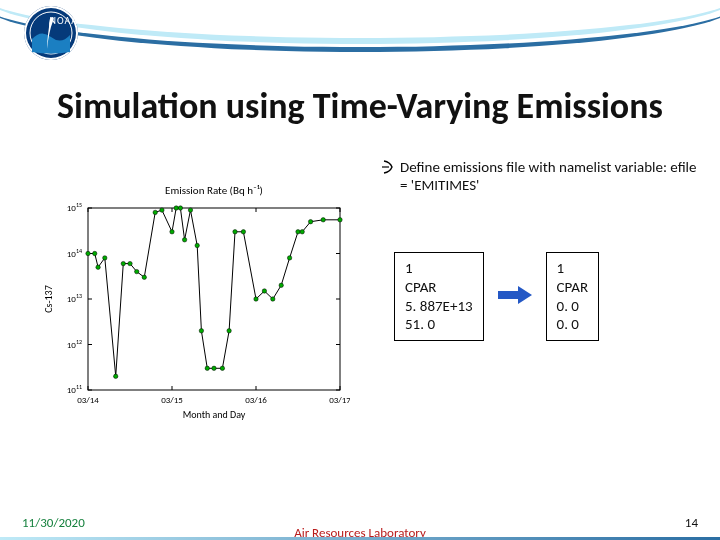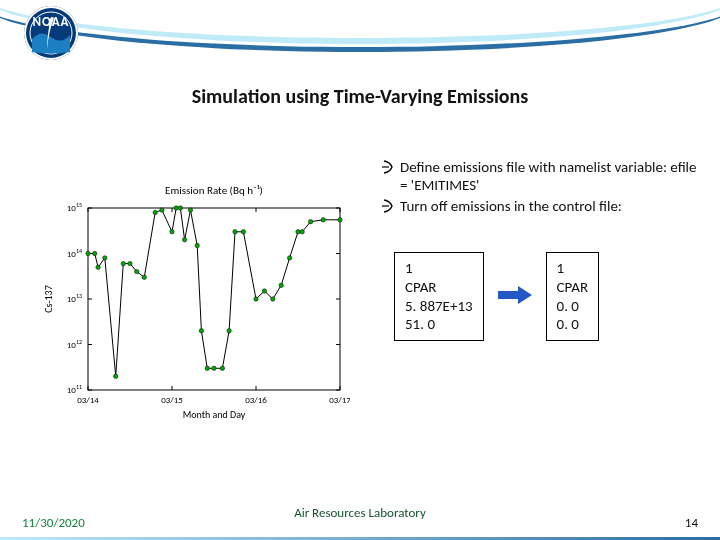--- a/index.html
+++ b/index.html
@@ -22,27 +22,27 @@
   .wave2 { top: -48px; left: -20px; border-bottom: 5px solid #2b6ea3; }
   .logo {
     position: absolute; top: 6px; left: 24px;
     width: 54px; height: 54px; border-radius: 50%;
     background: #053a7a;
     display: flex; align-items: center; justify-content: center;
     box-shadow: inset 0 0 0 2px #fff;
   }
   .logo svg { width: 44px; height: 44px; }
   .logo-text {
-    position: absolute; top: 8px; width: 100%; text-align: center;
-    font-size: 13px; color: #fff; font-weight: bold; letter-spacing: 1px;
+    position: absolute; top: 8px; width: 100%; text-align: right;
+    font-size: 10px; color: #fff; font-weight: normal; letter-spacing: 1px;
   }
   .title {
     position: absolute; top: 84px; left: 0; width: 720px;
     text-align: center;
-    font-size: 20px; color: #111;
+    font-size: 36px; color: #111;
   }
   .chart-area {
     position: absolute; top: 158px; left: 40px;
     width: 310px; height: 250px; margin-top: 22px;
   }
   .chart-area svg { width: 310px; height: 250px; }
   .bullets {
     position: absolute; top: 158px; left: 380px; width: 320px;
     font-size: 15px; color: #111;
   }
@@ -62,23 +62,23 @@
   }
   .arrow {
     margin: 0 14px;
   }
   .arrow svg { width: 34px; height: 18px; }
   .footer-date {
     position: absolute; bottom: 10px; left: 22px;
     font-size: 13px; color: #15803d;
   }
   .footer-center {
-    position: absolute; bottom: 20px; left: 0; width: 720px;
+    position: absolute; bottom: 0; left: 0; width: 720px;
     text-align: center;
-    font-size: 13px; color: #14532d;
+    font-size: 13px; color: #b91c1c;
   }
   .footer-page {
     position: absolute; bottom: 10px; right: 22px;
     font-size: 13px; color: #111;
   }
   .underline-wave {
     position: absolute; bottom: 0; left: 0; width: 720px; height: 3px;
     background: linear-gradient(90deg,#bfeaf7,#2b6ea3);
   }
 </style>
@@ -175,29 +175,20 @@
 <div class="bullets">
   <div class="row">
     <span class="mark">
       <svg viewBox="0 0 14 14">
           <path d="M4 1 Q10 2 12 7 Q10 12 4 13" fill="none" stroke="#000" stroke-width="1.4"></path>
           <line x1="2" y1="7" x2="9" y2="7" stroke="#000" stroke-width="1.2"></line>
         </svg>
     </span>
     <span>Define emissions file with namelist variable:  efile = 'EMITIMES'</span>
   </div>
-  <div class="row">
-    <span class="mark">
-      <svg viewBox="0 0 14 14">
-          <path d="M4 1 Q10 2 12 7 Q10 12 4 13" fill="none" stroke="#000" stroke-width="1.4"></path>
-          <line x1="2" y1="7" x2="9" y2="7" stroke="#000" stroke-width="1.2"></line>
-        </svg>
-    </span>
-    <span>Turn off emissions in the control file:</span>
-  </div>
 </div>
 
 <div class="boxes">
   <div class="box">1
 CPAR
 5. 887E+13
 51. 0</div>
   <div class="arrow">
     <svg viewBox="0 0 34 18">
       <rect x="0" y="5" width="20" height="8" fill="#2458c5"></rect>

